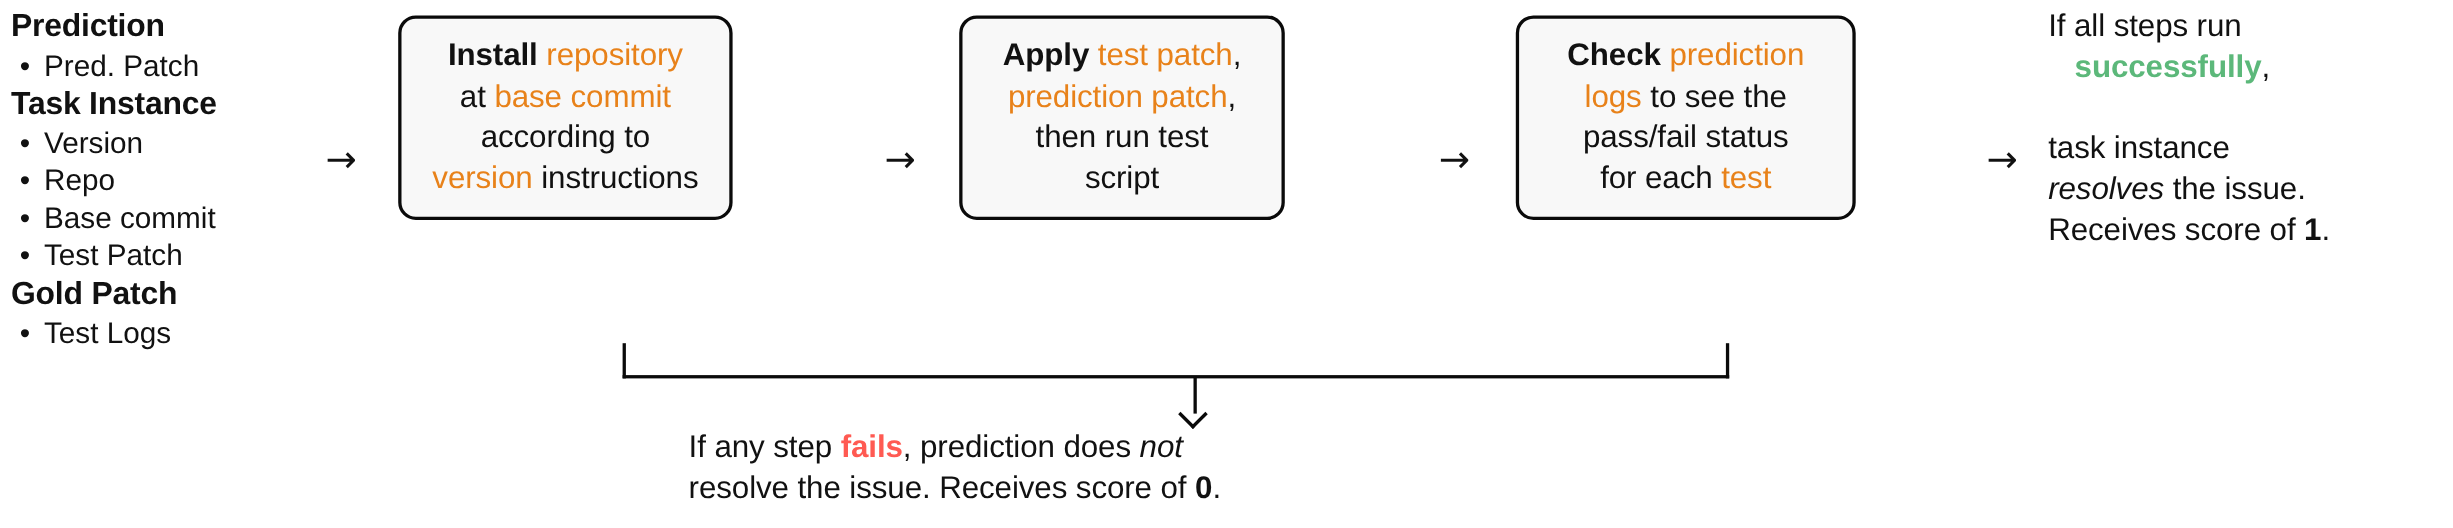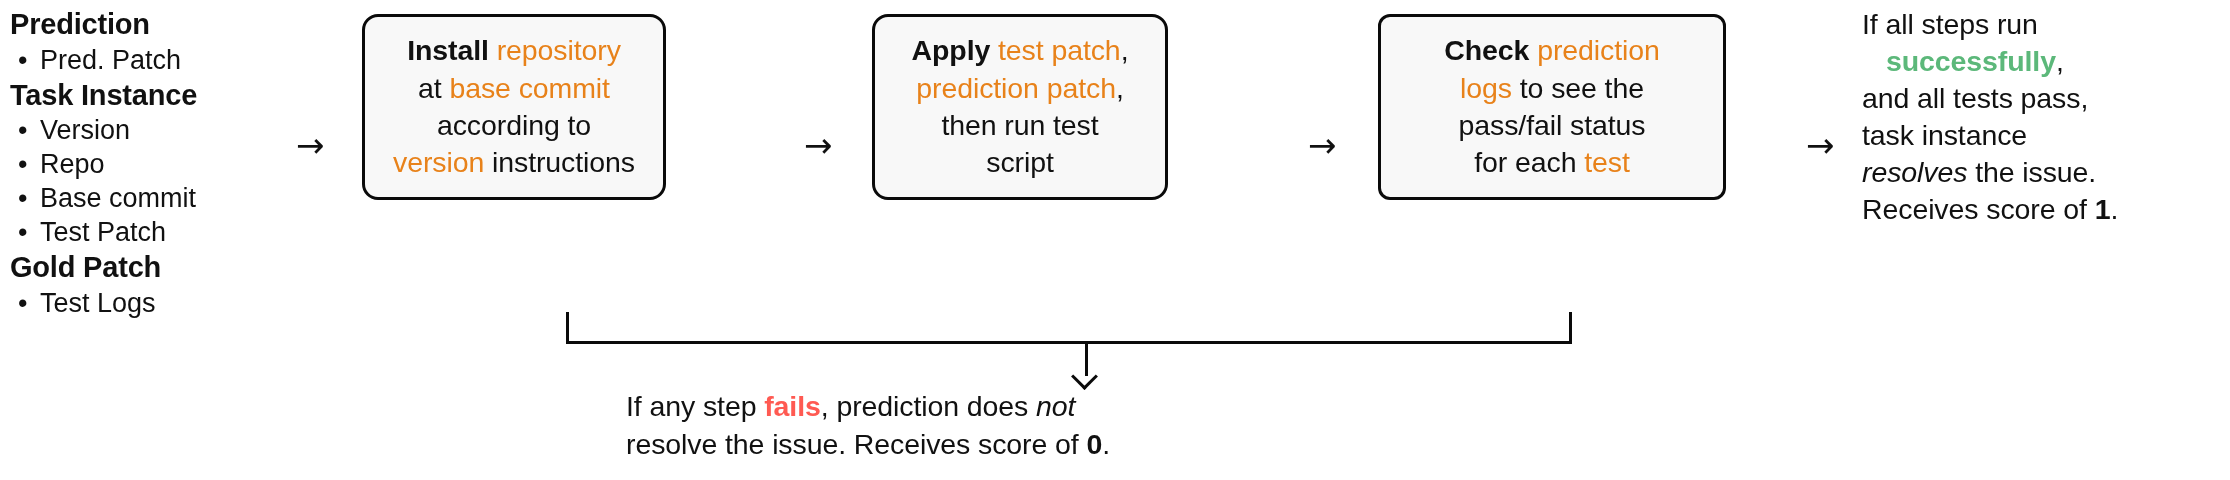--- a/index.html
+++ b/index.html
@@ -76,21 +76,21 @@
     border: 3px solid #0a0a0a;
     border-radius: 16px;
     background: #f8f8f8;
     display: flex;
     align-items: center;
     justify-content: center;
     padding: 6px 10px;
   }
   .box-1 { left: 362px; width: 304px; }
   .box-2 { left: 872px; width: 296px; }
-  .box-3 { left: 1378px; width: 348px; border-radius: 12px; }
+  .box-3 { left: 1378px; width: 309px; }
 
   .box-text {
     font-size: 28.5px;
     line-height: 1.31;
     text-align: center;
     color: #111111;
     letter-spacing: -0.1px;
   }
   .box-text b { font-weight: 700; }
   .hl { color: #e8821a; }
@@ -241,21 +241,21 @@
       <span>pass/fail status</span><br>
       <span>for each </span><span class="hl">test</span>
     </div>
   </div>
 
   <div class="step-arrow arrow-4">→</div>
 
   <div class="outcome">
     <span>If all steps run</span><br>
     <span class="ok">successfully</span><span>,</span><br>
-    <span>and all tests pass,</span><br>
+    <br>
     <span>task instance</span><br>
     <i>resolves</i><span> the issue.</span><br>
     <span>Receives score of </span><b>1</b><span>.</span>
   </div>
 
   <div class="bracket">
     <div class="riser riser-l"></div>
     <div class="hbar"></div>
     <div class="riser riser-r"></div>
   </div>

